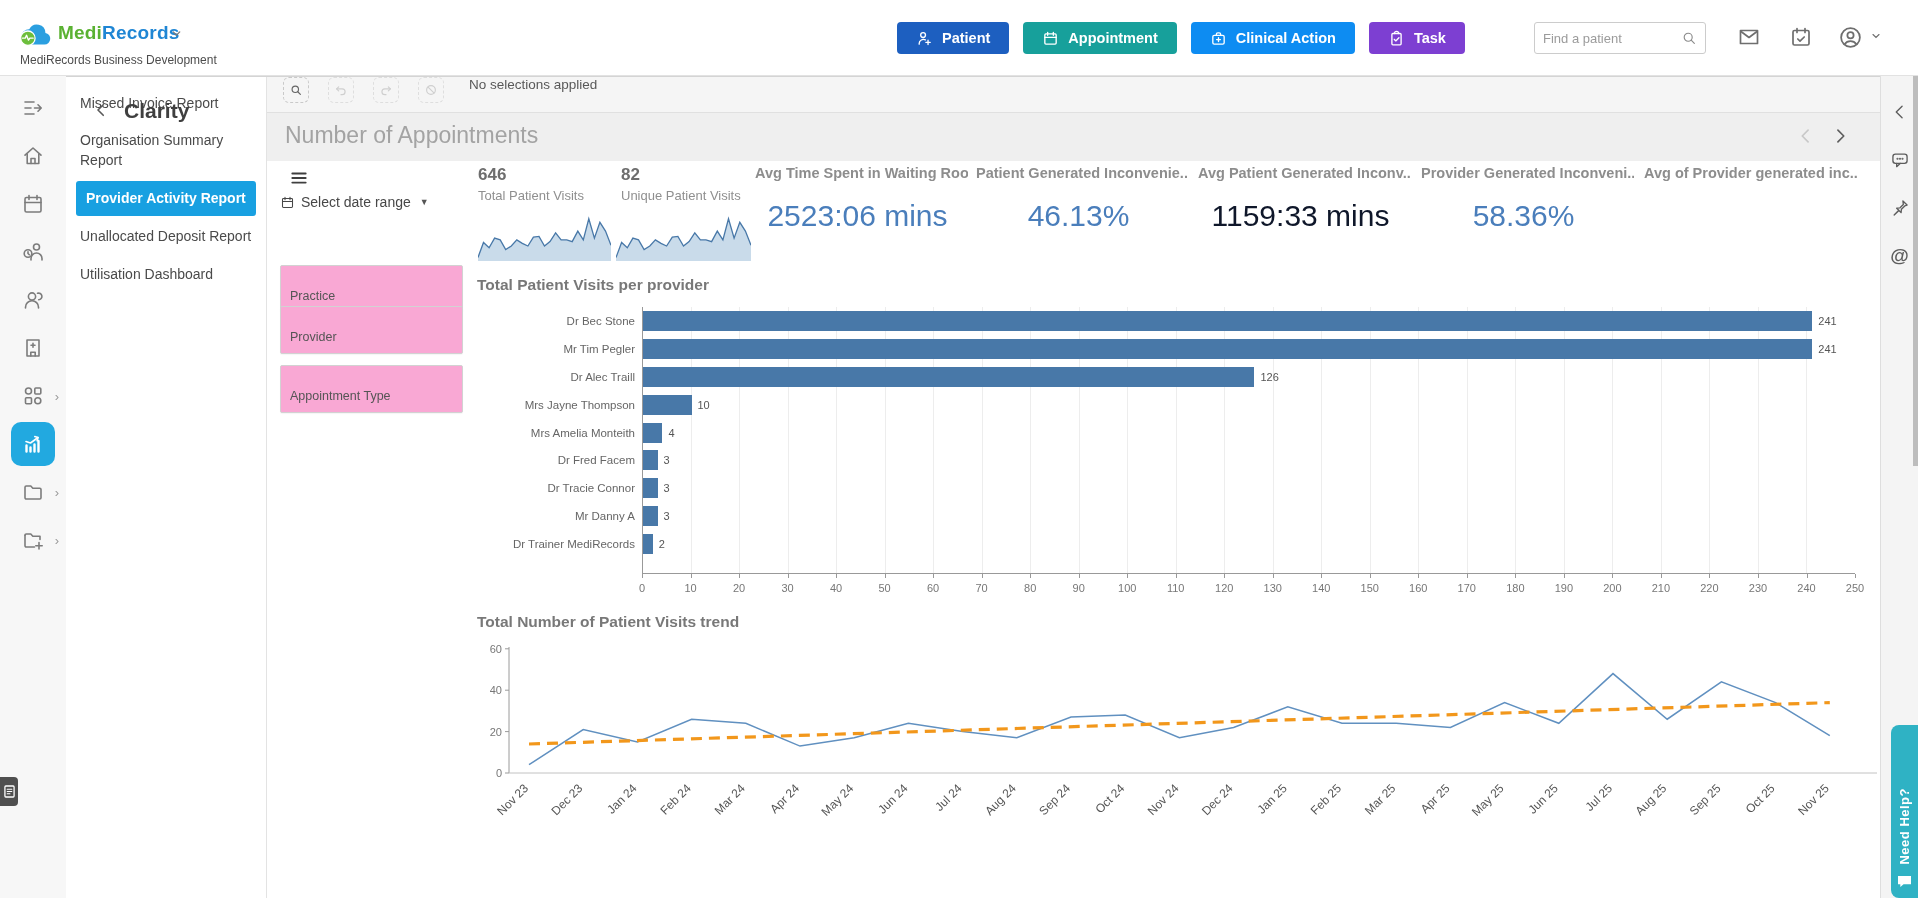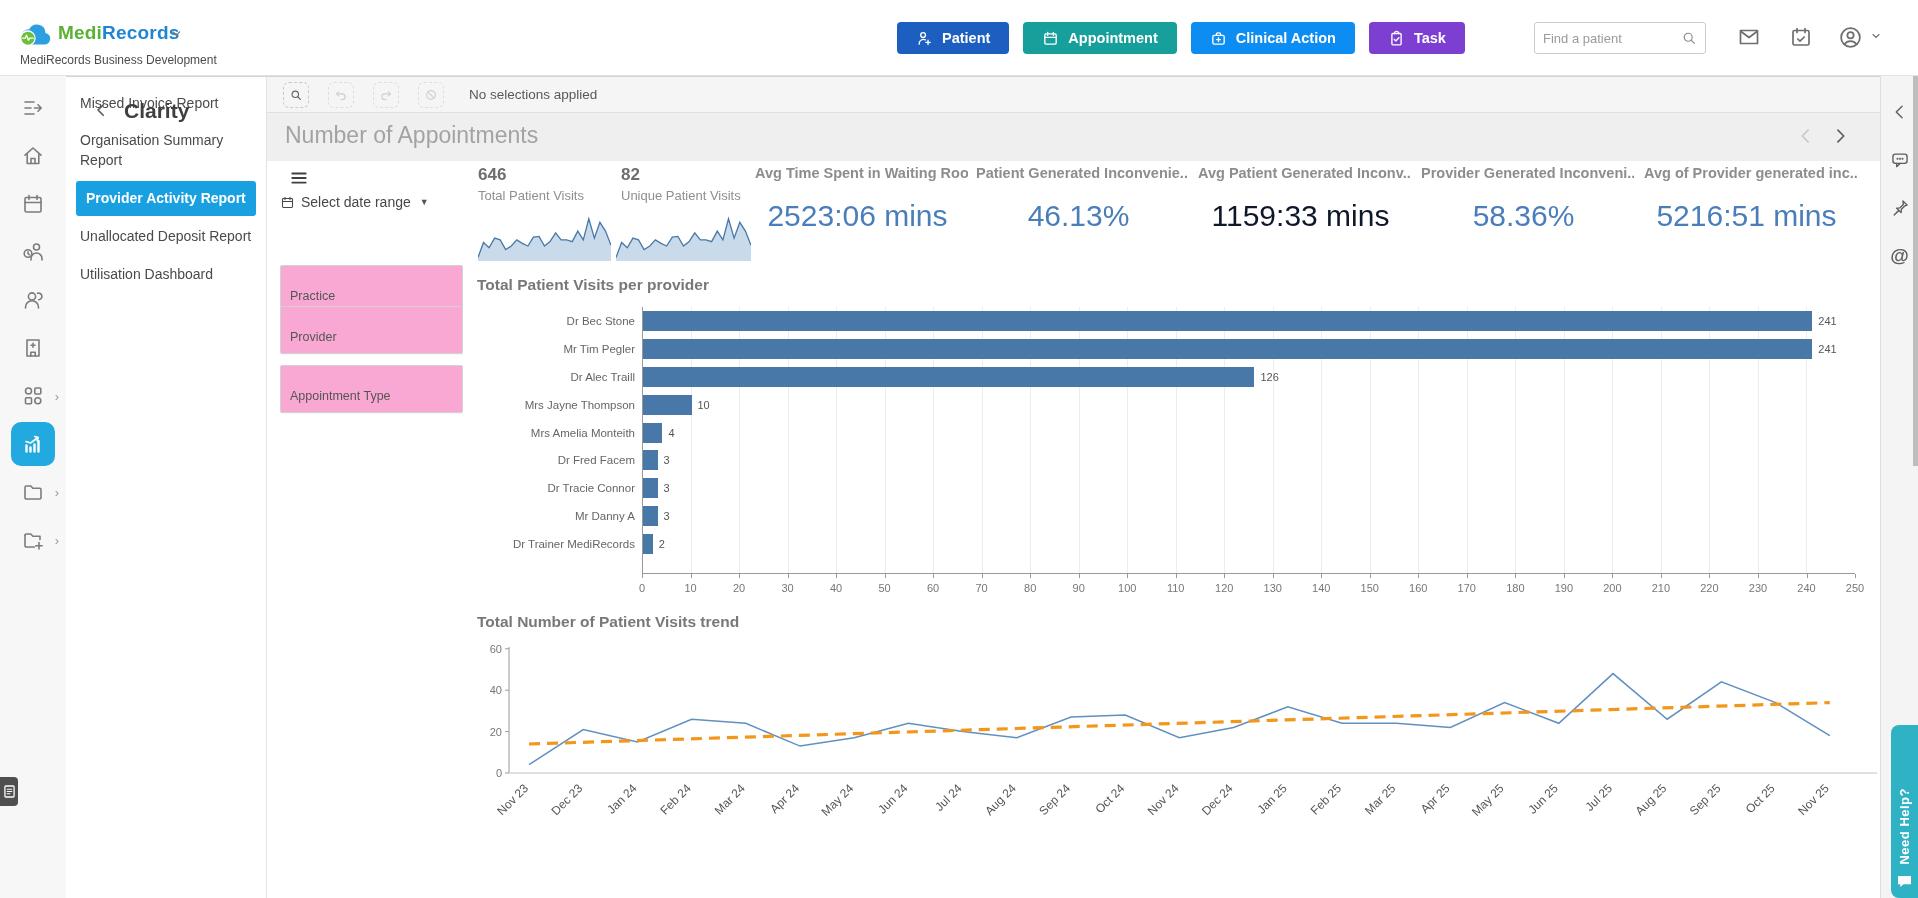--- a/index.html
+++ b/index.html
@@ -29,21 +29,21 @@
   .page-header{height:74px;position:relative}
   .back-btn{position:absolute;left:26px;top:25px;color:#5a5a5a;cursor:pointer}
   .page-title{position:absolute;left:58px;top:23px;font-size:21px;color:#3f3f3f;font-weight:600}
   .main-row{flex:1;display:flex;border-top:1px solid #d4d4d4;min-height:0}
   
   .report-panel{width:200px;background:#fff;padding-top:8px;flex-shrink:0}
   .report-item{padding:9px 14px;font-size:14px;color:#4a4a4a;line-height:1.38;cursor:pointer}
   .report-item.selected{margin:2px 10px;padding:8px 10px;background:#18a0e1;color:#fff;font-weight:bold;border-radius:3px}
   
   .sheet{flex:1;display:flex;flex-direction:column;border-left:1px solid #e3e3e3;min-width:0}
-  .qlik-toolbar{height:36px;background:#f5f5f5;display:flex;align-items:center;gap:19px;padding-left:16px;border-bottom:1px solid #e0e0e0;flex-shrink:0}
+  .qlik-toolbar{height:36px;background:#f5f5f5;display:flex;gap:19px;padding-left:16px;border-bottom:1px solid #e0e0e0;flex-shrink:0}
   .tb-ic{width:26px;height:26px;border:1px dashed #c9c9c9;border-radius:6px;display:flex;align-items:center;justify-content:center;color:#666;cursor:pointer;background:transparent}
   .tb-ic.disabled{color:#cfcfcf;border-color:#dedede}
   .tb-status{font-size:13.5px;color:#595959;margin-left:6px}
   .sheet-band{height:48px;background:#efefef;position:relative;flex-shrink:0}
   .band-title{position:absolute;left:18px;top:9px;font-size:23px;color:#a3a3a3;font-weight:400}
   .band-nav{position:absolute;top:13px;cursor:pointer}
   .band-prev{right:64px;color:#c8c8c8}
   .band-next{right:30px;color:#5e5e5e}
   .sheet-content{flex:1;position:relative;background:#fff;overflow:hidden}
   .hamburger{position:absolute;left:22px;top:7px;color:#3f3f3f;cursor:pointer}
@@ -383,21 +383,20 @@
               <div class="kpi-col" style="left: 931px;">
                 <div class="t">Avg Patient Generated Inconv...</div>
                 <div class="v" style="color: #0f172a;">1159:33 mins</div>
               </div>
               <div class="kpi-col" style="left: 1154px;">
                 <div class="t">Provider Generated Inconveni...</div>
                 <div class="v" style="color: rgb(74, 126, 187);">58.36%</div>
               </div>
               <div class="kpi-col" style="left: 1377px;">
                 <div class="t">Avg of Provider generated inc...</div>
-                <div class="v" style="color: rgb(74, 126, 187);">5216:51 mins</div>
               </div>
             </div>
           <div class="chart-title" style="left:210px;top:115px">Total Patient Visits per provider</div>
           <div class="bar-labels" id="bar-labels">
               <div>Dr Bec Stone</div>
               <div>Mr Tim Pegler</div>
               <div>Dr Alec Traill</div>
               <div>Mrs Jayne Thompson</div>
               <div>Mrs Amelia Monteith</div>
               <div>Dr Fred Facem</div>

